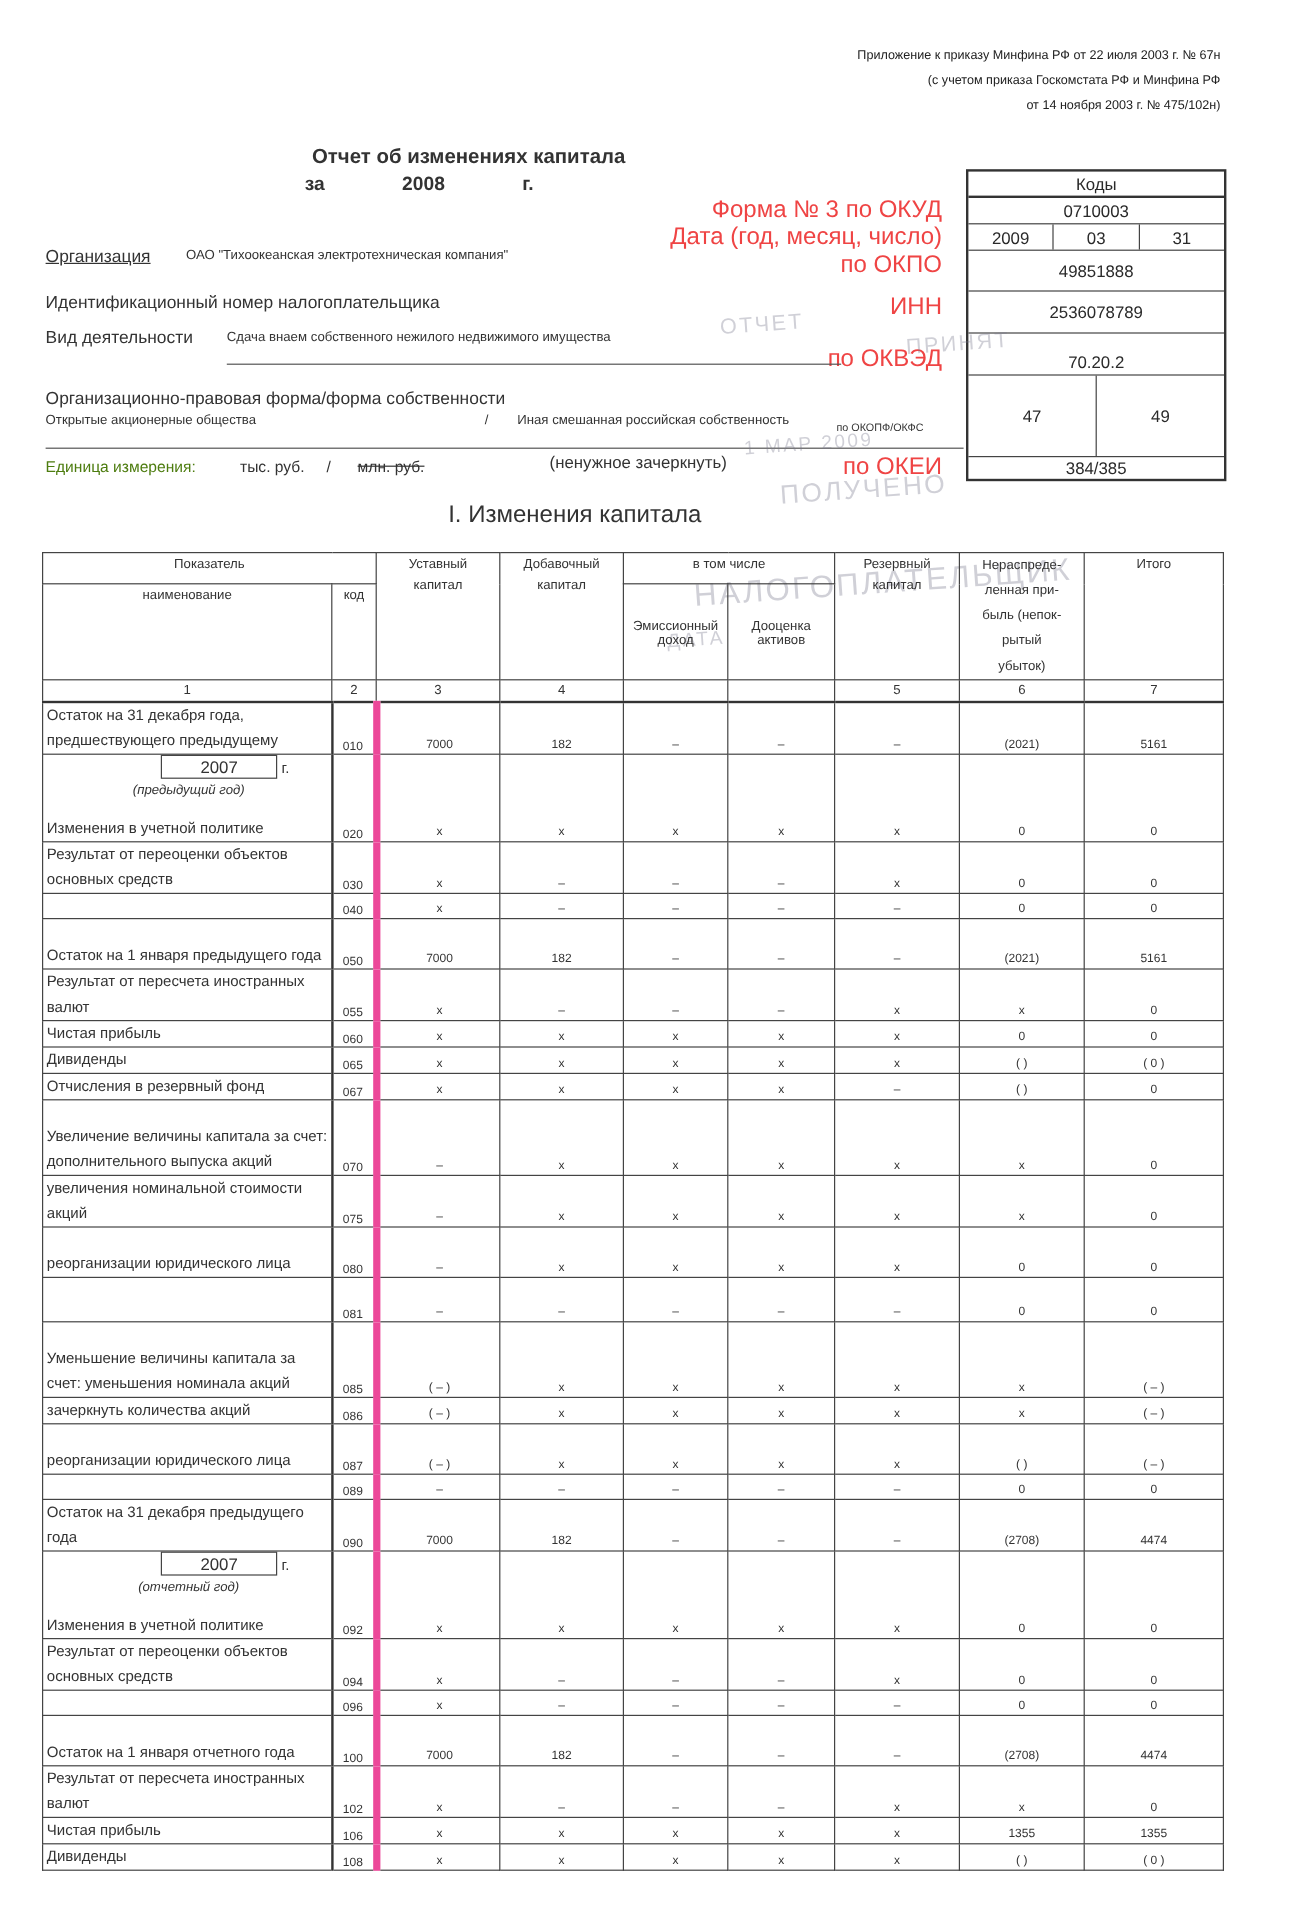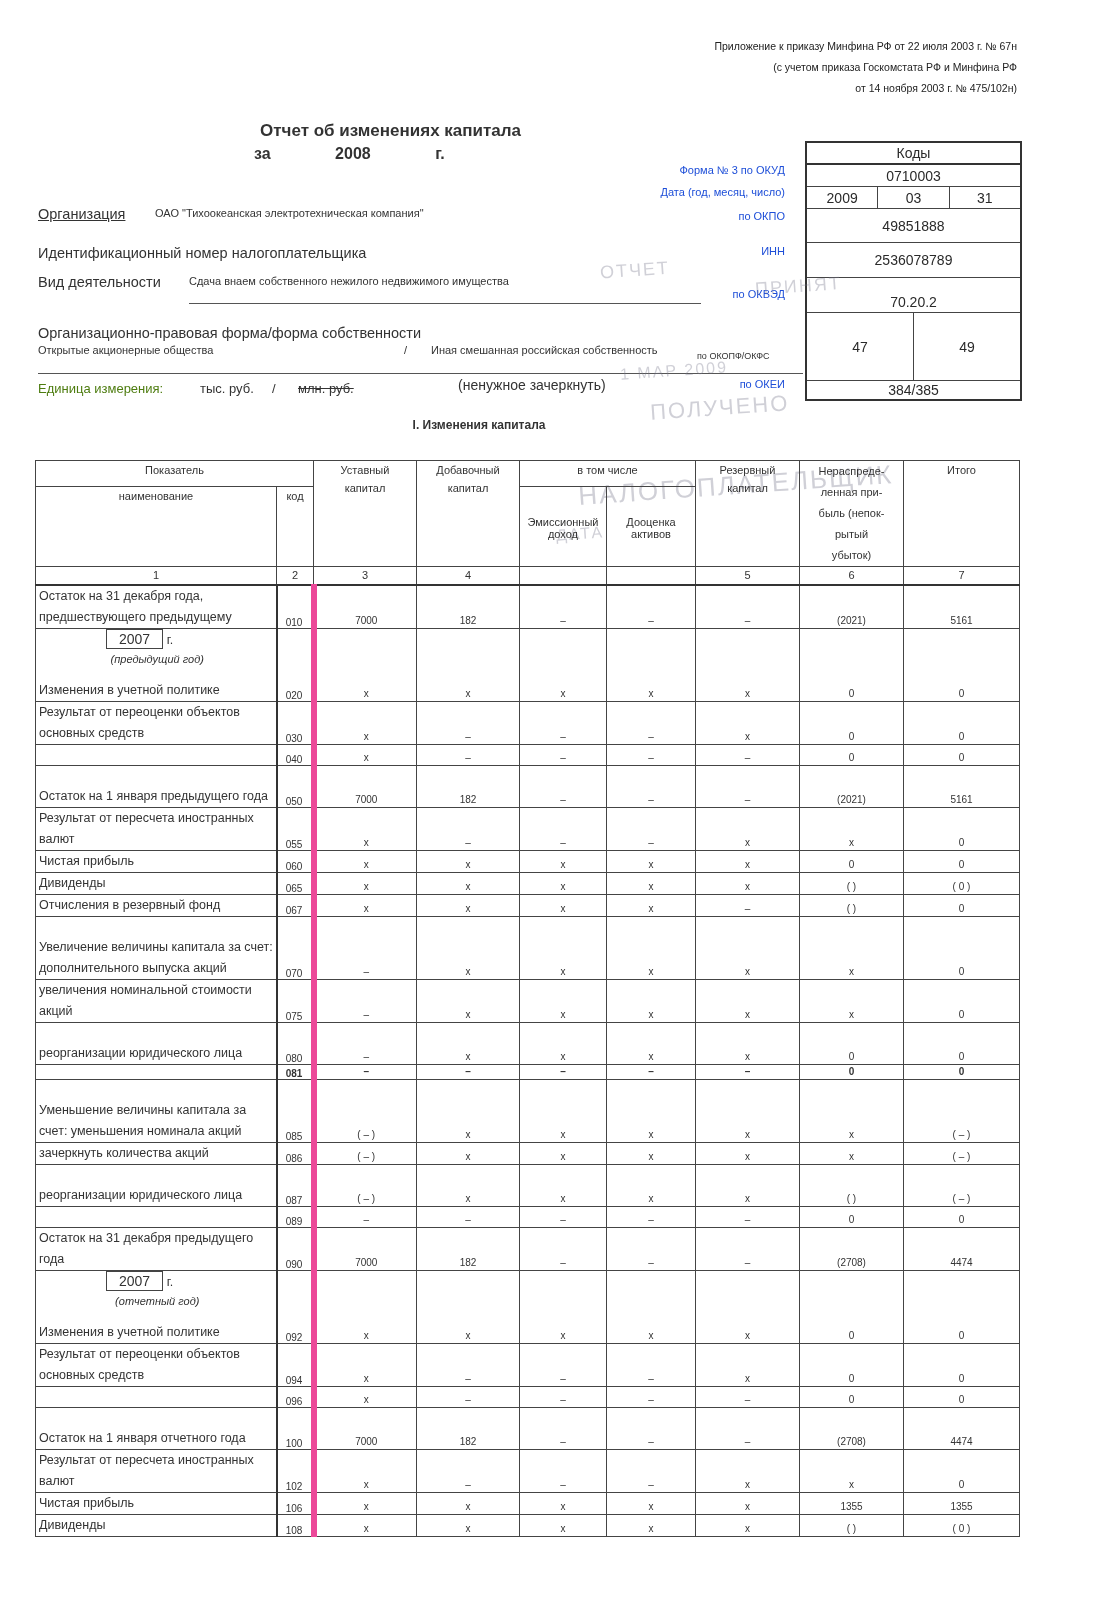--- a/index.html
+++ b/index.html
@@ -4,40 +4,40 @@
 <style>
   html,body{margin:0;padding:0;background:#fff;}
   body{width:1097px;height:1600px;position:relative;overflow:hidden;font-family:"Liberation Sans",sans-serif;color:#2a2a2a;}
   .abs{position:absolute;}
   .appendix{right:80px;text-align:right;font-size:10.5px;line-height:21px;color:#222;}
   .title{left:260px;top:121px;font-size:17px;font-weight:bold;color:#333;}
   .subtitle{left:254px;top:145px;font-size:16px;font-weight:bold;color:#333;}
   .subtitle span{display:inline-block;}
   .lbl{font-size:14.5px;color:#333;}
   .sm{font-size:11px;color:#333;}
-  .rlbl{font-size:11px;color:#1d4ed8;}
+  .rlbl{font-size:20px;color:#ef4444;}
   
   .codes{left:805px;top:141px;width:213px;border:2px solid #333;}
   .codes .row{border-top:1px solid #444;text-align:center;font-size:14px;display:flex;}
   .codes .row:first-child{border-top:none;}
   .codes .cell{flex:1;display:flex;align-items:center;justify-content:center;border-left:1px solid #444;}
   .codes .cell:first-child{border-left:none;}
   .line{border-bottom:1px solid #555;}
   .strike{text-decoration:line-through;}
-  .section{left:0;width:918px;text-align:center;top:418px;font-size:12px;font-weight:bold;color:#333;}
+  .section{left:0;width:918px;text-align:center;top:418px;font-size:20px;font-weight:normal;color:#333;}
   .section span{margin-left:40px;}
   
   table.main{position:absolute;left:35px;top:460px;width:984px;border-collapse:collapse;table-layout:fixed;}
   table.main td{border:1px solid #444;padding:0;font-size:10px;text-align:center;vertical-align:bottom;color:#333;}
   table.main thead td{font-size:11px;vertical-align:top;padding-top:3px;}
   table.main td.name{text-align:left;font-size:12.5px;padding-left:3px;line-height:21px;vertical-align:bottom;}
   table.main td.code{font-size:10px;border-left:2px solid #333;border-right:6px solid #ec4899;}
   table.main td.val{padding-bottom:2px;}
   table.main tbody tr:first-child td{border-top:2px solid #333;}
-  .yearbox{display:inline-block;border:1px solid #444;padding:0 12px;font-size:14px;margin-left:67px;}
+  .yearbox{display:inline-block;border:1px solid #444;padding:0 32px;font-size:14px;margin-left:95px;}
   .yearnote{display:block;text-align:center;font-style:italic;font-size:11px;}
   .stamp{color:rgba(120,120,140,0.35);font-size:22px;letter-spacing:2px;transform:rotate(-4deg);}
 </style>
 </head>
 <body>
 
 <div class="abs appendix" style="top:36px;">
   <div>Приложение к приказу Минфина РФ от 22 июля 2003 г. № 67н</div>
   <div>(с учетом приказа Госкомстата РФ и Минфина РФ</div>
   <div>от 14 ноября 2003 г. № 475/102н)</div>
@@ -293,21 +293,21 @@
         <td class="name">реорганизации юридического лица</td>
         <td class="code">080</td>
         <td class="val">–</td>
         <td class="val">x</td>
         <td class="val">x</td>
         <td class="val">x</td>
         <td class="val">x</td>
         <td class="val">0</td>
         <td class="val">0</td>
       </tr>
-      <tr style="height: 15px; font-weight: bold;">
+      <tr style="height: 37px;">
         <td class="name"></td>
         <td class="code">081</td>
         <td class="val">–</td>
         <td class="val">–</td>
         <td class="val">–</td>
         <td class="val">–</td>
         <td class="val">–</td>
         <td class="val">0</td>
         <td class="val">0</td>
       </tr>

